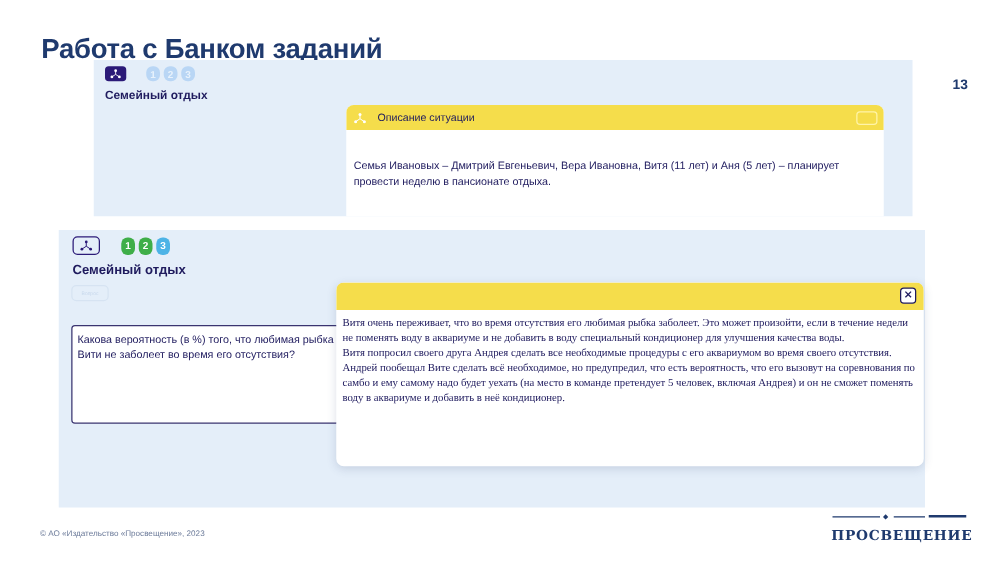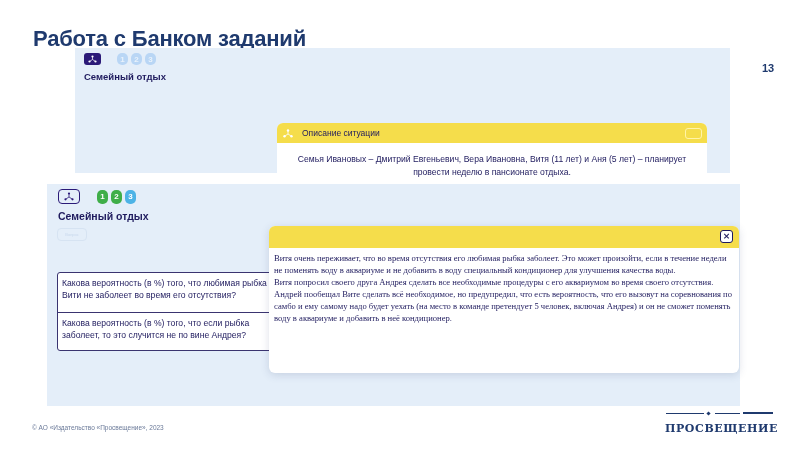--- a/index.html
+++ b/index.html
@@ -11,30 +11,30 @@
 
   
   .panel-back { position: absolute; left: 75px; top: 48px; width: 655px; height: 125px; background: #e4eef9; }
   .nav-row { position: absolute; display: flex; align-items: center; gap: 3px; }
   .icon-btn-filled { width: 17px; height: 12px; border-radius: 3px; background: #2b1a78; display: flex; align-items: center; justify-content: center; margin-right: 13px; }
   .icon-btn-outline { width: 22px; height: 15px; border-radius: 4px; border: 1.5px solid #2b1a78; display: flex; align-items: center; justify-content: center; margin-right: 14px; background: transparent; }
   .step { width: 11px; height: 12px; border-radius: 5px; font-family: "Liberation Sans", sans-serif; font-size: 8px; font-weight: bold; color: #fff; display: flex; align-items: center; justify-content: center; }
   .step.faint { background: #b9d6f5; color: #e8f2fc; }
   .panel-heading { position: absolute; font-family: "Liberation Sans", sans-serif; font-weight: bold; color: #1f1b5e; }
 
-  .situation-card { position: absolute; left: 277px; top: 84px; width: 430px; height: 89px; background: #fff; border-radius: 6px 6px 0 0; overflow: hidden; margin-top: 39px; }
+  .situation-card { position: absolute; left: 277px; top: 84px; width: 430px; height: 89px; background: #fff; border-radius: 6px 6px 0 0; overflow: hidden; }
   .situation-header { height: 20px; background: #f5dd4b; display: flex; align-items: center; padding-left: 6px; }
   .situation-header .title { font-family: "Liberation Sans", sans-serif; font-size: 8.5px; color: #1f1b5e; margin-left: 9px; }
   .situation-header .badge { margin-left: auto; margin-right: 5px; width: 17px; height: 11px; border: 1px solid #fff4a8; border-radius: 3px; }
-  .situation-body { padding: 10px 6px; font-family: "Liberation Sans", sans-serif; font-size: 8.6px; line-height: 12.5px; color: #1f1b5e; text-align: center; }
+  .situation-body { padding: 22px 6px; font-family: "Liberation Sans", sans-serif; font-size: 8.6px; line-height: 12.5px; color: #1f1b5e; }
 
   
   .panel-front { position: absolute; left: 47px; top: 184px; width: 693px; height: 222px; background: #e4eef9; }
   .ghost-btn { position: absolute; left: 57px; top: 228px; width: 30px; height: 13px; border: 1px solid #d6e3f2; border-radius: 4px; font-size: 4px; color: #c8d8ec; display: flex; align-items: center; justify-content: center; font-family: "Liberation Sans", sans-serif; }
-  .questions { position: absolute; left: 57px; top: 272px; width: 215px; height: 79px; border: 1px solid #3a3470; border-radius: 3px; background: #fff; overflow: hidden; }
+  .questions { position: absolute; left: 57px; top: 260px; width: 215px; height: 79px; border: 1px solid #3a3470; border-radius: 3px; background: #fff; overflow: hidden; }
   .question { height: 39px; padding: 5px 4px; font-family: "Liberation Sans", sans-serif; font-size: 8.6px; line-height: 11.5px; color: #1f1b5e; white-space: nowrap; overflow: hidden; }
   .question + .question { border-top: 1px solid #3a3470; }
 
   .popup { position: absolute; left: 269px; top: 226px; width: 470px; height: 147px; background: #fff; border-radius: 6px; box-shadow: 0 2px 8px rgba(60,80,120,0.18); overflow: hidden; }
   .popup-header { height: 22px; background: #f5dd4b; position: relative; }
   .close-btn { position: absolute; right: 6px; top: 4px; width: 13px; height: 13px; border: 1.3px solid #1f1b5e; border-radius: 3px; background: #fff; display: flex; align-items: center; justify-content: center; font-size: 9px; line-height: 9px; font-weight: bold; color: #1f1b5e; font-family: "DejaVu Sans", sans-serif; }
   .popup-body { padding: 5px 5px; font-family: Liberation Serif, serif; font-size: 8.6px; line-height: 11.9px; color: #1f1b5e; }
 
   .footer-copy { position: absolute; left: 32px; top: 424px; font-family: "Liberation Sans", sans-serif; font-size: 6.5px; color: #6b7a99; }
   .logo { position: absolute; left: 665px; top: 410px; width: 108px; height: 24px; }
@@ -96,24 +96,20 @@
   <div class="step" style="background:#4db3e6; width:11px; height:14px;">3</div>
 </div>
 <div class="panel-heading" style="left:58px; top:210px; font-size:10.5px;">Семейный отдых</div>
 <div class="ghost-btn">Вопрос</div>
 
 <div class="questions">
   <div class="question">
     <div>Какова вероятность (в %) того, что любимая рыбка</div>
     <div>Вити не заболеет во время его отсутствия?</div>
   </div>
-  <div class="question">
-    <div>Какова вероятность (в %) того, что если рыбка</div>
-    <div>заболеет, то это случится не по вине Андрея?</div>
-  </div>
 </div>
 
 <div class="popup">
   <div class="popup-header">
     <div class="close-btn">
       <span>×</span>
     </div>
   </div>
   <div class="popup-body">
     <div>Витя очень переживает, что во время отсутствия его любимая рыбка заболеет. Это может произойти, если в течение недели не поменять воду в аквариуме и не добавить в воду специальный кондиционер для улучшения качества воды.</div>

